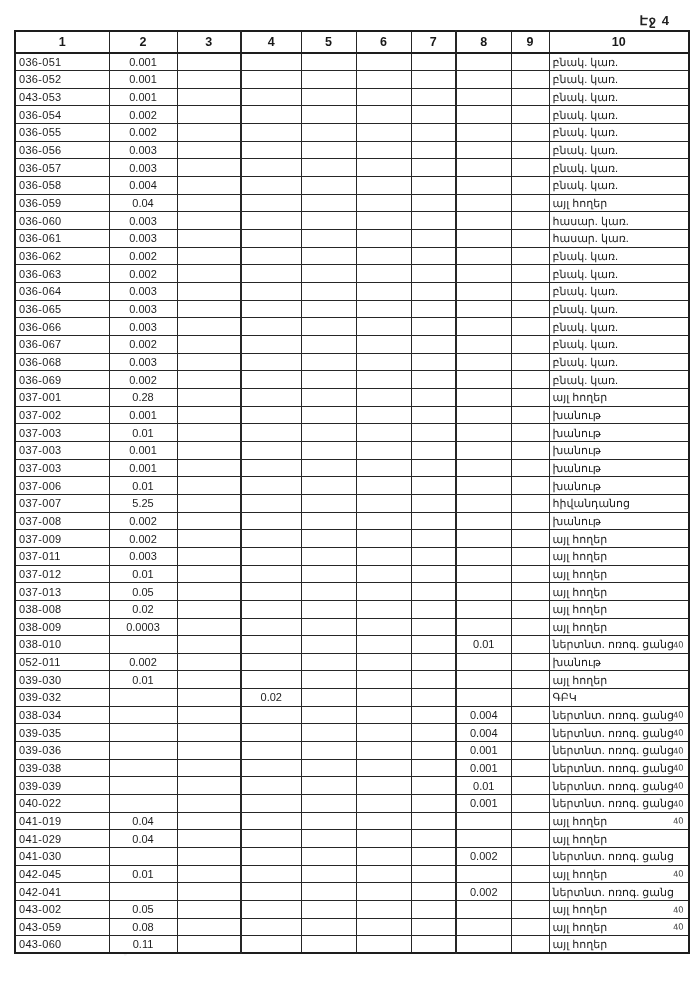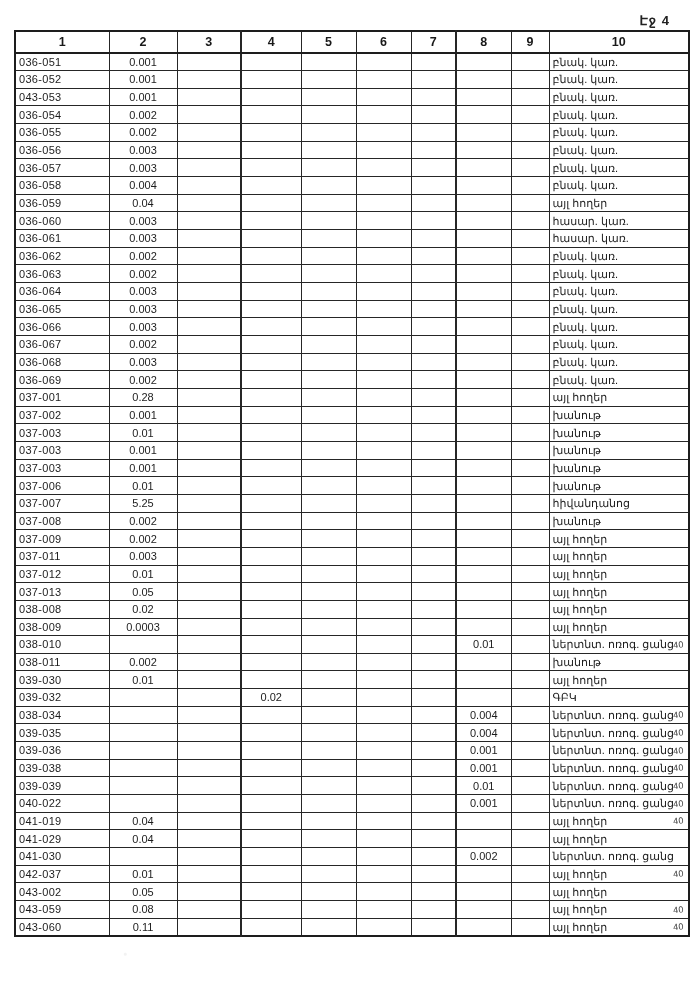--- a/index.html
+++ b/index.html
@@ -505,21 +505,21 @@
           <td></td>
           <td class="c-num"></td>
           <td></td>
           <td></td>
           <td></td>
           <td class="c-num">0.01</td>
           <td></td>
           <td class="c-use">ներտնտ. ոռոգ. ցանց</td>
         </tr>
         <tr class="data-row">
-          <td class="c-code">038-011</td>
+          <td class="c-code">052-011</td>
           <td class="c-num">0.002</td>
           <td></td>
           <td class="c-num"></td>
           <td></td>
           <td></td>
           <td></td>
           <td class="c-num"></td>
           <td></td>
           <td class="c-use">խանութ</td>
         </tr>
@@ -649,30 +649,42 @@
           <td></td>
           <td class="c-num"></td>
           <td></td>
           <td></td>
           <td></td>
           <td class="c-num">0.002</td>
           <td></td>
           <td class="c-use">ներտնտ. ոռոգ. ցանց</td>
         </tr>
         <tr class="data-row">
-          <td class="c-code">042-037</td>
+          <td class="c-code">042-045</td>
           <td class="c-num">0.01</td>
           <td></td>
           <td class="c-num"></td>
           <td></td>
           <td></td>
           <td></td>
           <td class="c-num"></td>
           <td></td>
           <td class="c-use">այլ հողեր</td>
+        </tr>
+        <tr class="data-row">
+          <td class="c-code">042-041</td>
+          <td class="c-num"></td>
+          <td></td>
+          <td class="c-num"></td>
+          <td></td>
+          <td></td>
+          <td></td>
+          <td class="c-num">0.002</td>
+          <td></td>
+          <td class="c-use">ներտնտ. ոռոգ. ցանց</td>
         </tr>
         <tr class="data-row">
           <td class="c-code">043-002</td>
           <td class="c-num">0.05</td>
           <td></td>
           <td class="c-num"></td>
           <td></td>
           <td></td>
           <td></td>
           <td class="c-num"></td>

